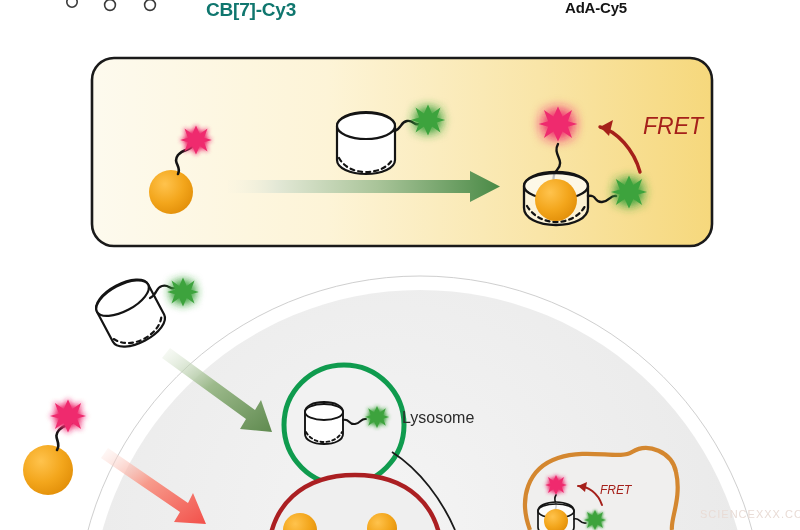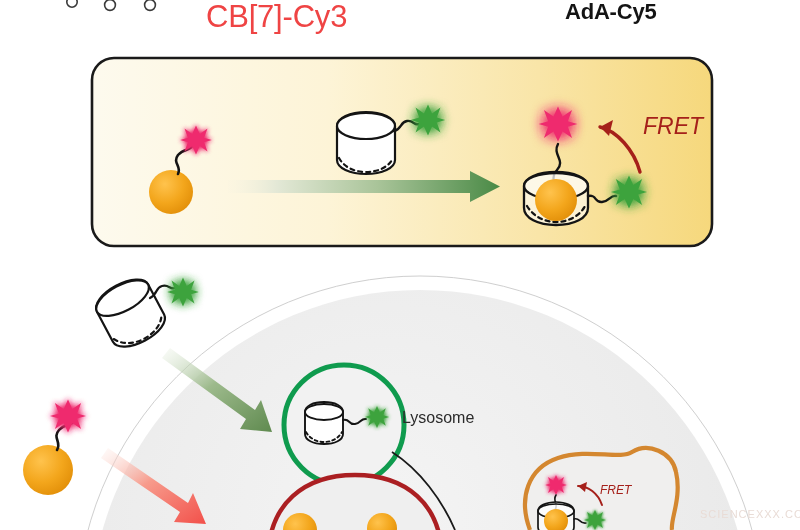--- a/index.html
+++ b/index.html
@@ -14,26 +14,26 @@
     position:absolute;inset:0;
     width:800px;height:530px;
   }
   .lbl{
     position:absolute;
     font-family:"Liberation Sans", sans-serif;
     white-space:nowrap;
   }
   #label-cb7{
     left:206px;top:-1px;
-    font-size:31px;font-weight:normal;color:#ef4444;
+    font-size:19px;font-weight:bold;color:#0f766e;
     letter-spacing:-0.2px;
   }
   #label-ada{
     left:565px;top:-1px;
-    font-size:22px;font-weight:bold;color:#141414;
+    font-size:15px;font-weight:bold;color:#141414;
     letter-spacing:-0.2px;
   }
   #label-lysosome{
     left:402px;top:409px;
     font-size:16px;font-weight:normal;color:#2b2b2b;
   }
   .fret-lbl{
     position:absolute;
     font-family:"Liberation Sans", sans-serif;
     font-style:italic;font-weight:normal;

